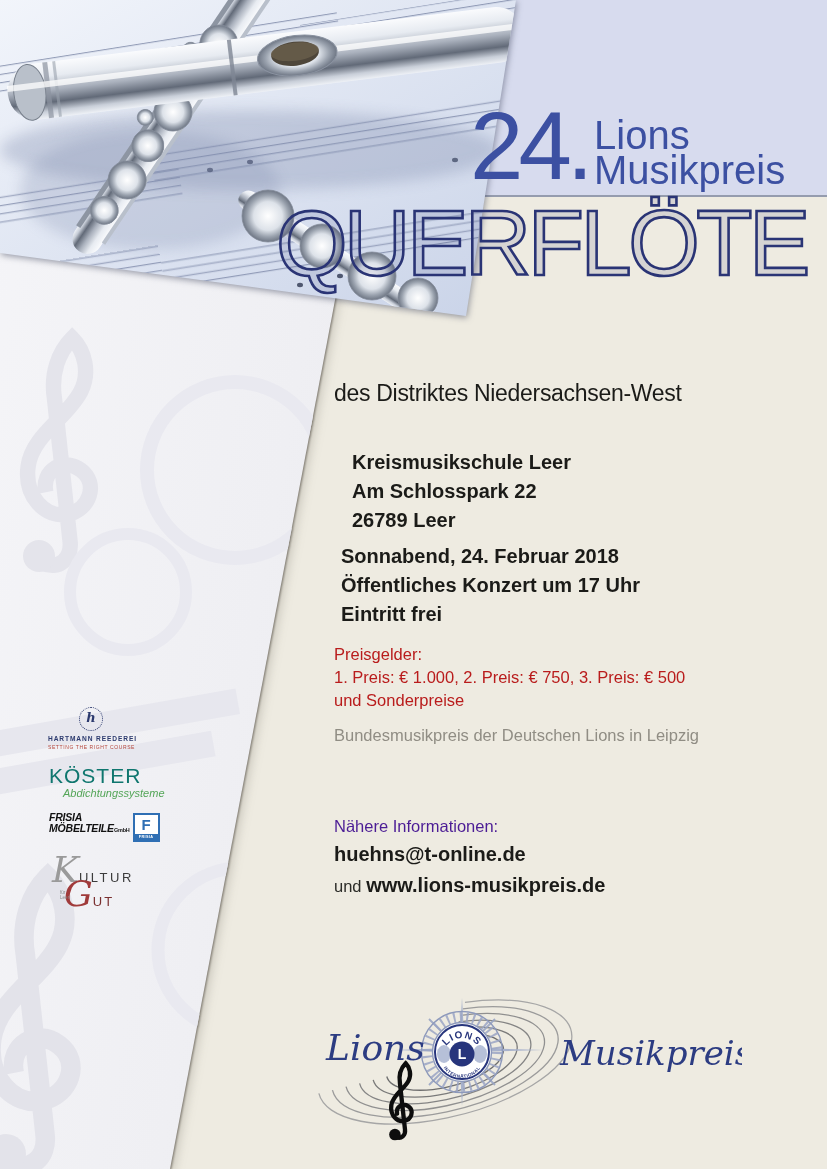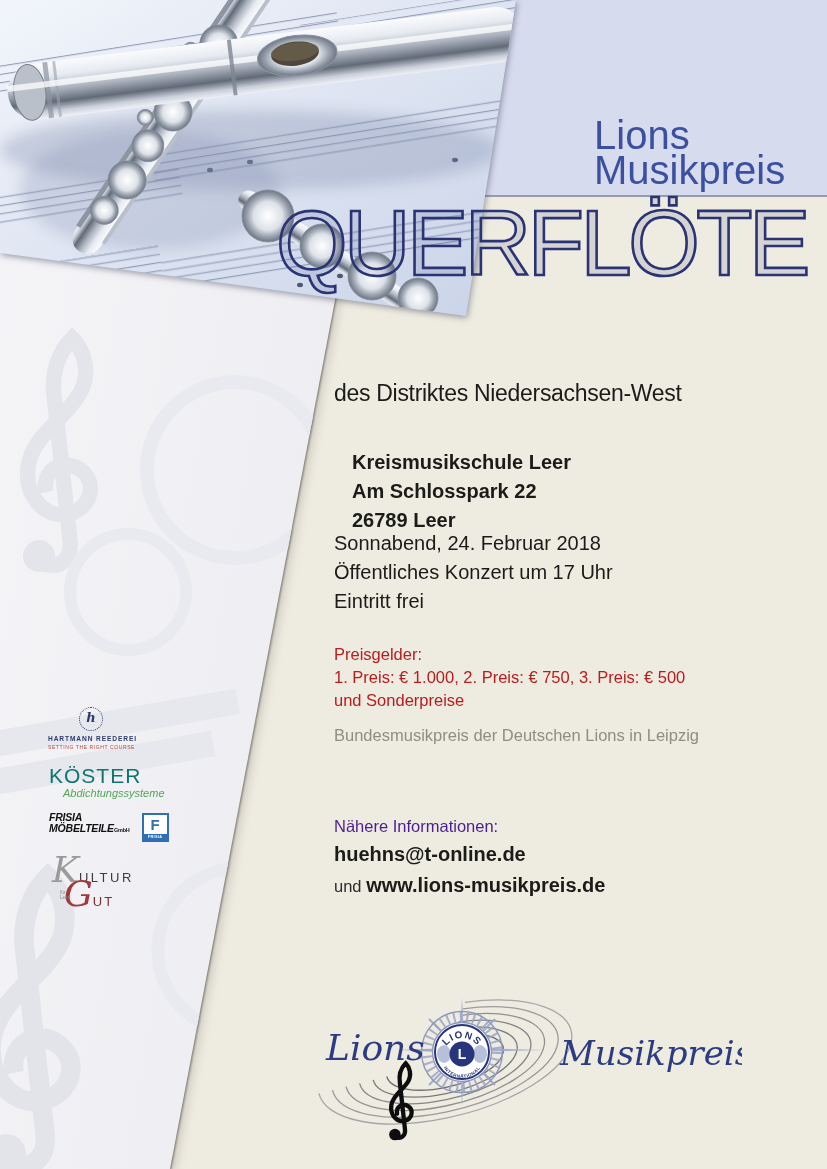--- a/index.html
+++ b/index.html
@@ -46,41 +46,41 @@
     font-size:92px;line-height:1;letter-spacing:-3.5px;color:#2a3475;font-weight:400;white-space:nowrap;
   }
   @supports (-webkit-text-stroke: 1px black){
     .instrument{color:rgba(42,52,117,0.12);-webkit-text-stroke:2.6px #2a3475;}
   }
   
   .maincol{position:absolute;left:334px;top:0;width:470px;z-index:4;color:#1b1b18;}
   .subtitle{position:absolute;left:0;top:380px;font-size:23px;font-weight:normal;letter-spacing:-.3px;white-space:nowrap;}
   .blk{position:absolute;left:0;white-space:nowrap;}
   .venue{top:448px;font-size:20px;font-weight:bold;line-height:29px;margin-left:18px;}
-  .event{top:529px;font-size:20px;font-weight:normal;line-height:29px;}
+  .event{top:542px;font-size:20px;font-weight:bold;line-height:29px;margin-left:7px;}
   .prizes{top:643px;font-size:16.5px;line-height:23px;color:#b91c1c;}
   .qualification{top:724px;font-size:16.5px;line-height:23px;color:#908d84;}
   .contact-h{top:817px;font-size:16.5px;color:#4c1d95;}
   .email{top:843px;font-size:20px;font-weight:bold;}
   .webline{top:874px;font-size:16.5px;color:#2c2c28;}
   .webline b{font-size:20px;color:#1b1b18;}
   
   .supporters{position:absolute;left:50px;top:657px;z-index:4;font-size:15.5px;line-height:21px;color:#24241f;}
   .hartmann{position:absolute;left:48px;top:707px;width:86px;z-index:4;text-align:center;}
   .hart-circle{
     width:22px;height:22px;margin:0 auto 4px auto;border-radius:50%;
     border:1.4px dotted #2c3a6e;color:#2c3a6e;
     font-family:"DejaVu Serif",serif;font-style:italic;font-weight:bold;font-size:13px;line-height:20px;
   }
   .hart-name{font-size:6.6px;font-weight:bold;letter-spacing:.9px;color:#2c3a6e;white-space:nowrap;}
   .hart-tag{font-size:5px;letter-spacing:.6px;color:#b5473c;margin-top:2px;white-space:nowrap;}
   .koester{position:absolute;left:49px;top:765px;z-index:4;}
   .koester-name{font-size:21px;font-weight:normal;letter-spacing:1px;color:#0f766e;line-height:1;}
   .koester-tag{font-size:11px;font-style:italic;color:#53a557;margin:1px 0 0 14px;}
-  .frisia{position:absolute;left:49px;top:812px;z-index:4;display:flex;align-items:flex-start;gap:12px;}
+  .frisia{position:absolute;left:49px;top:812px;z-index:4;display:flex;align-items:flex-start;gap:3px;}
   .frisia-text{font-size:10.5px;font-weight:bold;font-style:italic;line-height:11px;color:#111;letter-spacing:-.2px;}
   .frisia-text .gmbh{font-size:5.5px;font-style:normal;}
   .frisia-badge{width:23px;height:25px;border:2px solid #2f6fb4;background:#fff;position:relative;margin-top:1px;}
   .frisia-badge .f{font-size:15px;font-weight:bold;color:#2f6fb4;text-align:center;line-height:19px;}
   .frisia-badge .bar{position:absolute;left:0;bottom:0;width:100%;height:6px;background:#2f6fb4;color:#fff;font-size:3.8px;font-weight:bold;text-align:center;line-height:6px;letter-spacing:.4px;}
   .kulturgut{position:absolute;left:52px;top:852px;z-index:4;}
   .kg-line{white-space:nowrap;line-height:1;}
   .kg-k{font-family:"DejaVu Serif",serif;font-style:italic;font-size:36px;color:#9a9a9a;}
   .kg-ultur{font-size:13px;letter-spacing:2.5px;color:#3c3c3c;}
   .kg-g{font-family:"DejaVu Serif",serif;font-style:italic;font-size:36px;color:#a03a3a;}
@@ -213,20 +213,21 @@
           <rect x="8" y="-9" width="520" height="6" fill="#ffffff" opacity=".75"></rect>
           <rect x="232" y="-28" width="4" height="56" fill="#7e8694" opacity=".8"></rect>
           <ellipse cx="300" cy="-4" rx="40" ry="20" fill="url(#keyG)" stroke="#8a92a0"></ellipse>
           <ellipse cx="298" cy="-6" rx="24" ry="12" fill="#4e463a"></ellipse>
           <ellipse cx="298" cy="-8" rx="24" ry="9" fill="#6a5f4c" opacity=".8"></ellipse>
         </g>
       </svg>
     </div>
   </div>
 
+  <div class="edition">24.</div>
   <div class="brand1">Lions</div>
   <div class="brand2">Musikpreis</div>
   <div class="instrument">QUERFLÖTE</div>
 
   <div class="maincol">
     <div class="subtitle">des Distriktes Niedersachsen-West</div>
 
     <div class="blk venue">
       <div>Kreismusikschule Leer</div>
       <div>Am Schlosspark 22</div>

